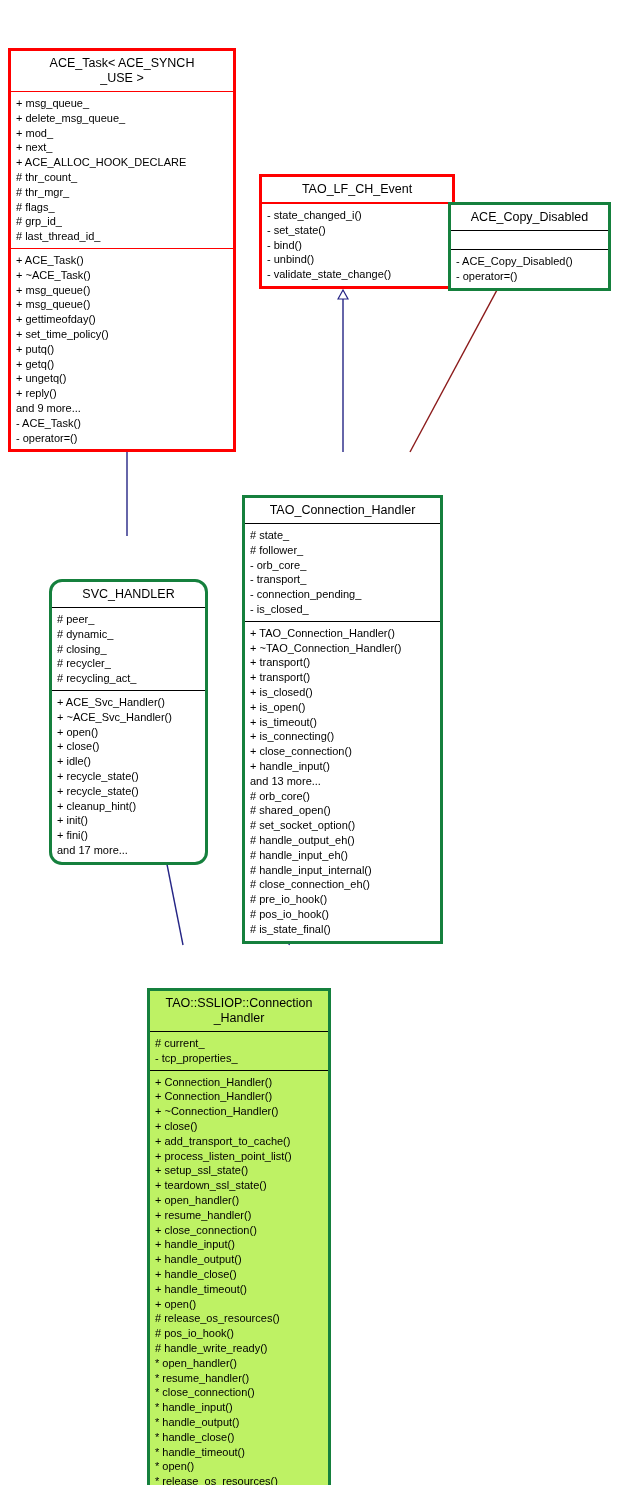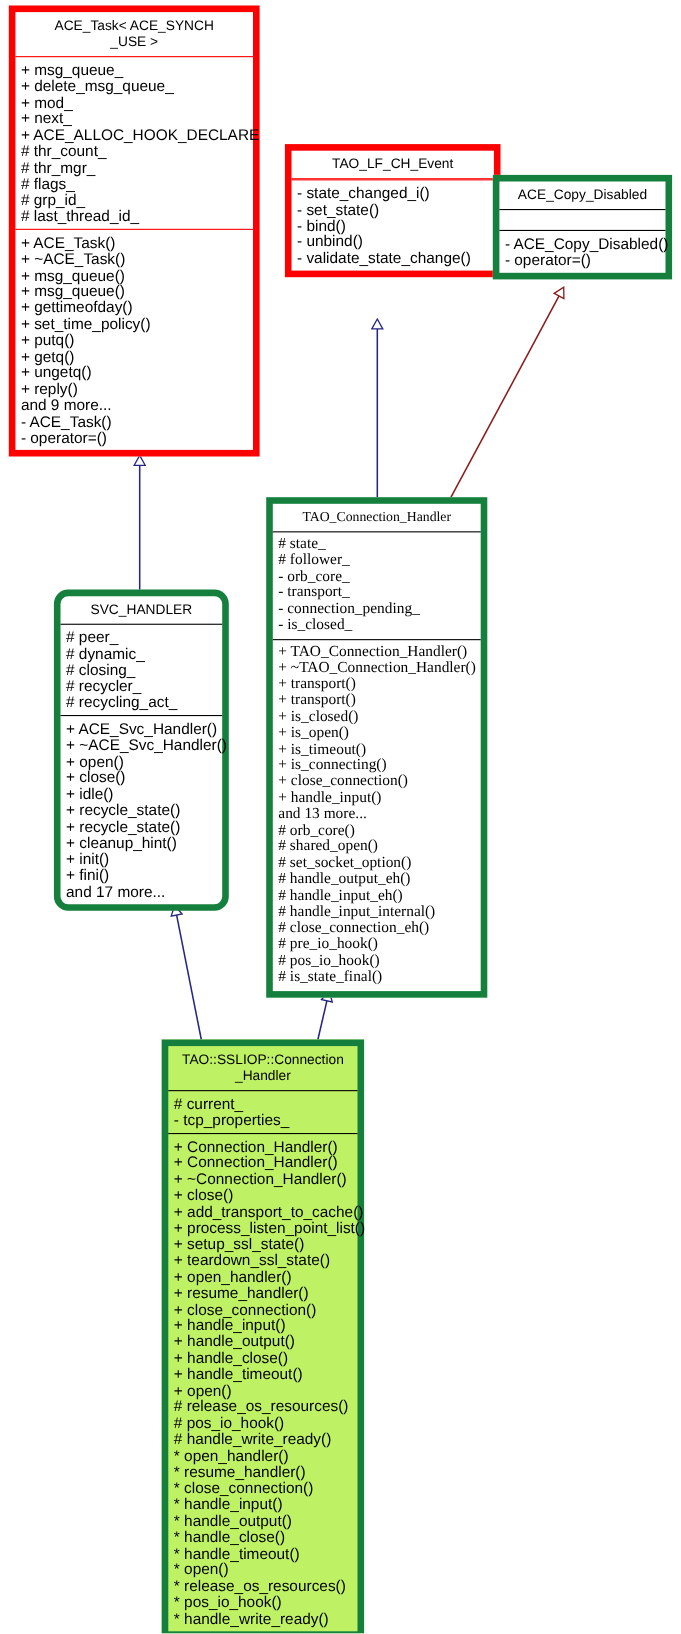--- a/index.html
+++ b/index.html
@@ -23,22 +23,23 @@
     left: 0;
     top: 0;
     width: 619px;
     height: 1485px;
     pointer-events: none;
   }
   .uml-class {
     position: absolute;
     box-sizing: border-box;
     background: #ffffff;
-    border: 6px solid #15803d;
+    border: 3px solid #15803d;
     z-index: 5;
+    margin-top: 43px;
   }
   .uml-class.red {
     border-color: #ff0000;
   }
   .uml-class.filled {
     background: #bef264;
   }
   .uml-title {
     text-align: center;
     font-size: 12.5px;
@@ -51,21 +52,21 @@
     border-top: 1px solid #000000;
     height: 0;
     font-size: 0;
     line-height: 0;
   }
   .red .sep {
     border-top-color: #ff0000;
   }
   .uml-section {
     padding: 4px 0 4px 5px;
-    font-size: 14px;
+    font-size: 11px;
     line-height: 14.8px;
     color: #000000;
   }
   .uml-section .row {
     white-space: nowrap;
   }
   .uml-section.empty {
     height: 18px;
     padding: 0;
   }
@@ -147,21 +148,21 @@
     <div class="uml-title">ACE_Copy_Disabled</div>
     <div class="sep"></div>
     <div class="uml-section empty"></div>
     <div class="sep"></div>
     <div class="uml-section">
         <div class="row">- ACE_Copy_Disabled()</div>
         <div class="row">- operator=()</div>
       </div>
   </div>
 
-  <div class="uml-class" style="left:242px; top:452px; width:201px;font-family:Liberation Serif, serif;">
+  <div class="uml-class" style="left:242px; top:452px; width:201px;">
     <div class="uml-title">TAO_Connection_Handler</div>
     <div class="sep"></div>
     <div class="uml-section">
         <div class="row"># state_</div>
         <div class="row"># follower_</div>
         <div class="row">- orb_core_</div>
         <div class="row">- transport_</div>
         <div class="row">- connection_pending_</div>
         <div class="row">- is_closed_</div>
       </div>

